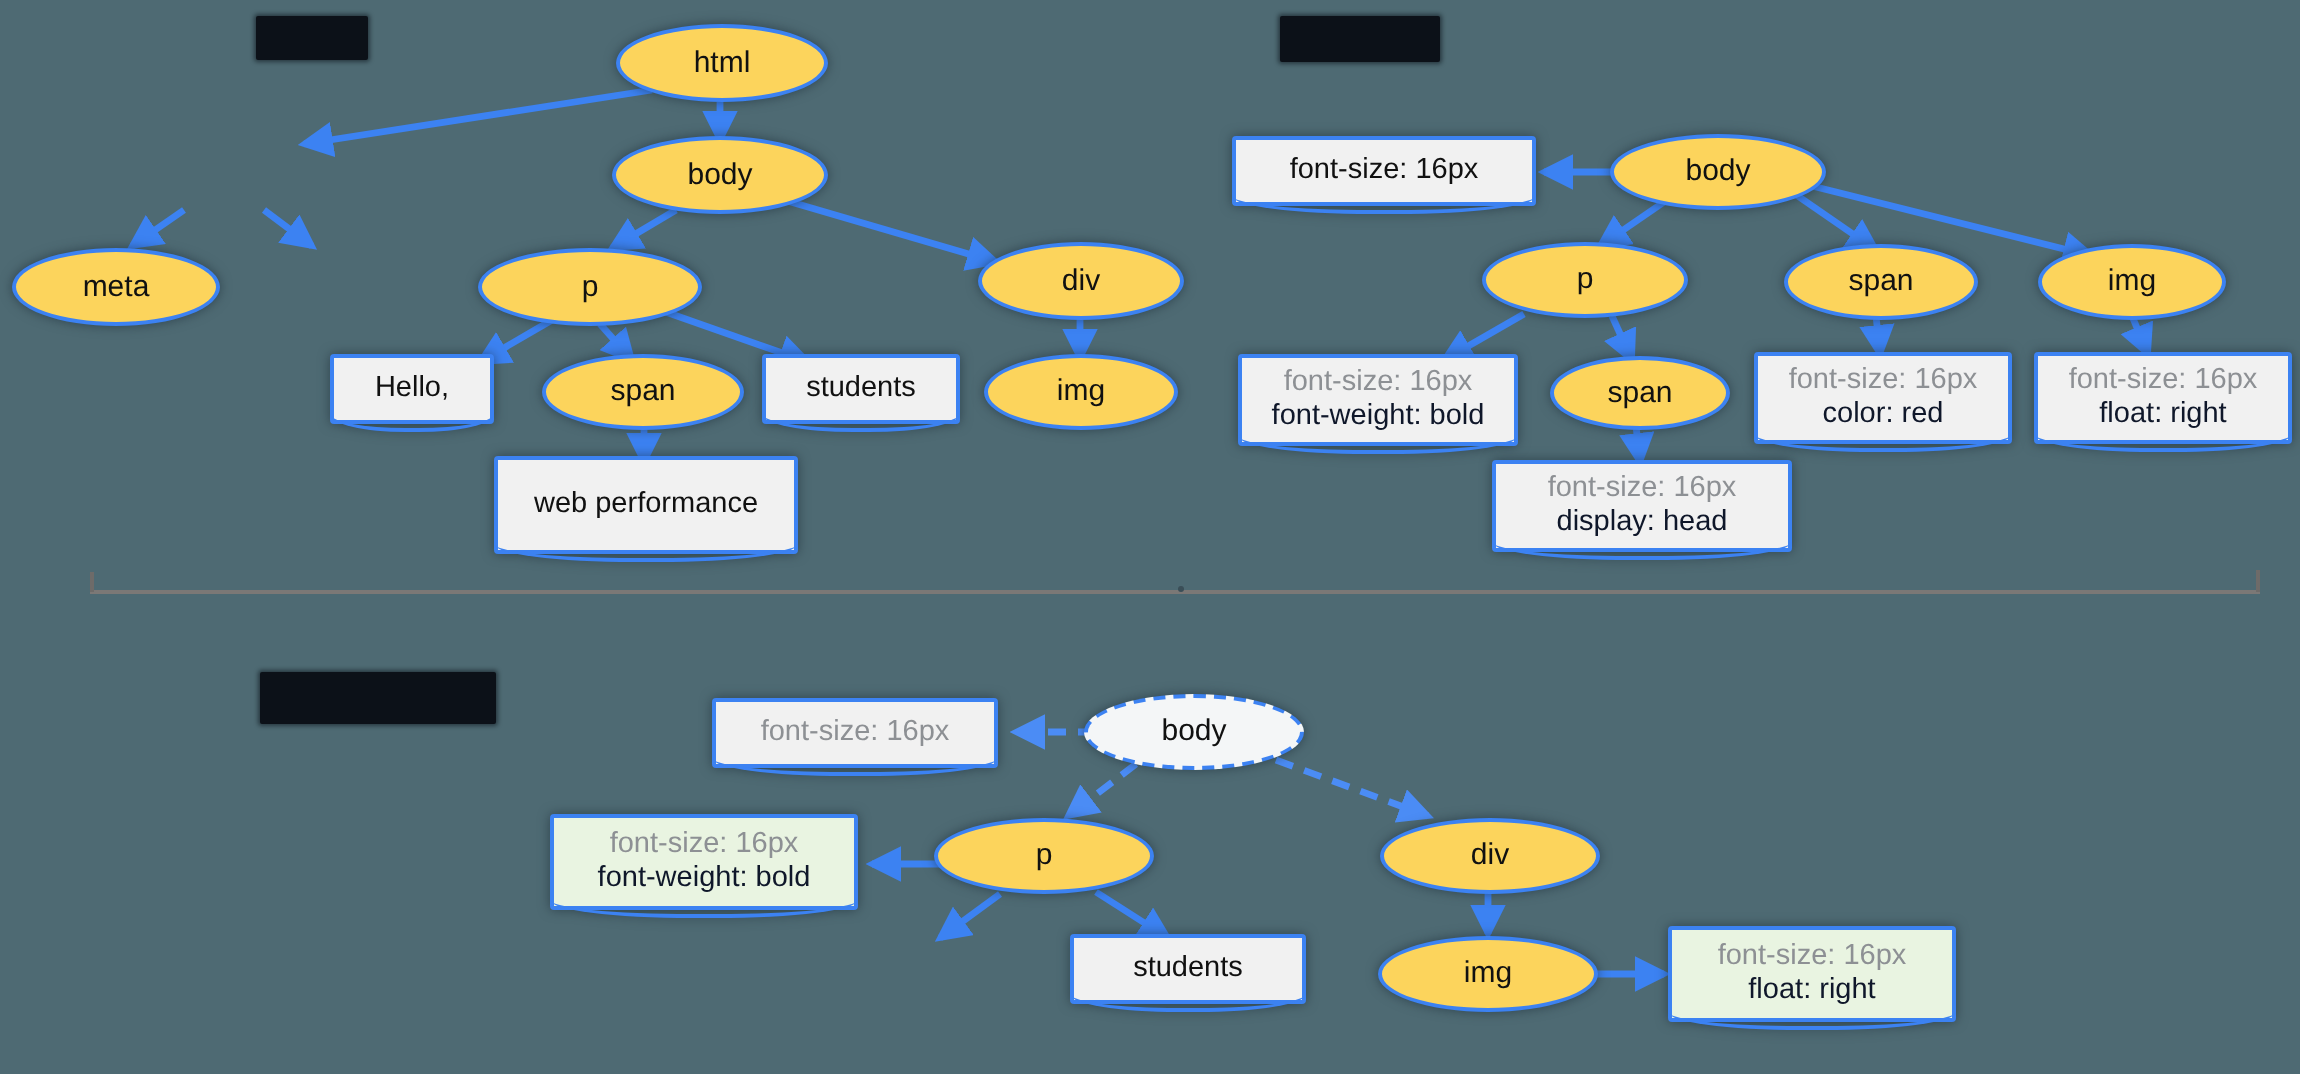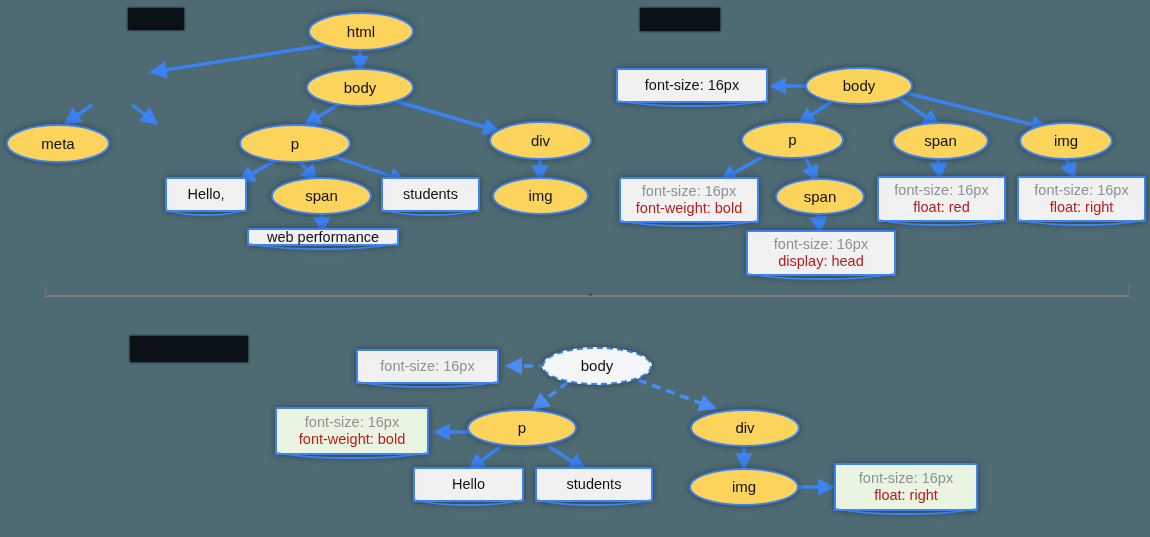--- a/index.html
+++ b/index.html
@@ -77,21 +77,21 @@
   }
   .box.green {
     background: #e9f4e1;
   }
   .box .line1 {
     color: #8d9094;
     font-size: 14.5px;
     white-space: nowrap;
   }
   .box .line2 {
-    color: #b91c1c;
+    color: #0f172a;
     font-size: 14.5px;
     white-space: nowrap;
     font-weight: 400;
   }
   .box .single {
     color: #111111;
     font-size: 14.5px;
     white-space: nowrap;
   }
   .box .single.muted {
@@ -247,21 +247,21 @@
   </div>
 
   <div class="node box" style="left:381px; top:177px; width:99px; height:35px;">
     <span class="single">students</span>
   </div>
 
   <div class="node ellipse" style="left:492px; top:177px; width:97px; height:38px;">
     <span>img</span>
   </div>
 
-  <div class="node box" style="left:247px; top:228px; width:152px; height:18px;">
+  <div class="node box" style="left:247px; top:228px; width:152px; height:49px;">
     <span class="single">web performance</span>
   </div>
 
   <div class="node ellipse" style="left:805px; top:67px; width:108px; height:38px;">
     <span>body</span>
   </div>
 
   <div class="node box" style="left:616px; top:68px; width:152px; height:35px;">
     <span class="single">font-size: 16px</span>
   </div>
@@ -287,21 +287,21 @@
     <span>span</span>
   </div>
 
   <div class="node box" style="left:746px; top:230px; width:150px; height:46px;">
     <span class="line1">font-size: 16px</span>
     <span class="line2">display: head</span>
   </div>
 
   <div class="node box" style="left:877px; top:176px; width:129px; height:46px;">
     <span class="line1">font-size: 16px</span>
-    <span class="line2">float: red</span>
+    <span class="line2">color: red</span>
   </div>
 
   <div class="node box" style="left:1017px; top:176px; width:129px; height:46px;">
     <span class="line1">font-size: 16px</span>
     <span class="line2">float: right</span>
   </div>
 
   <div class="divider" style="left:45px; top:295px; width:1085px;"></div>
   <div class="divider-tick" style="left:45px; top:286px; height:10px;"></div>
   <div class="divider-tick" style="left:1128px; top:285px; height:11px;"></div>
@@ -317,23 +317,20 @@
 
   <div class="node ellipse" style="left:467px; top:409px; width:110px; height:38px;">
     <span>p</span>
   </div>
 
   <div class="node box green" style="left:275px; top:407px; width:154px; height:48px;">
     <span class="line1">font-size: 16px</span>
     <span class="line2">font-weight: bold</span>
   </div>
 
-  <div class="node box" style="left:413px; top:467px; width:111px; height:35px;">
-    <span class="single">Hello</span>
-  </div>
 
   <div class="node box" style="left:535px; top:467px; width:118px; height:35px;">
     <span class="single">students</span>
   </div>
 
   <div class="node ellipse" style="left:690px; top:409px; width:110px; height:38px;">
     <span>div</span>
   </div>
 
   <div class="node ellipse" style="left:689px; top:468px; width:110px; height:38px;">

